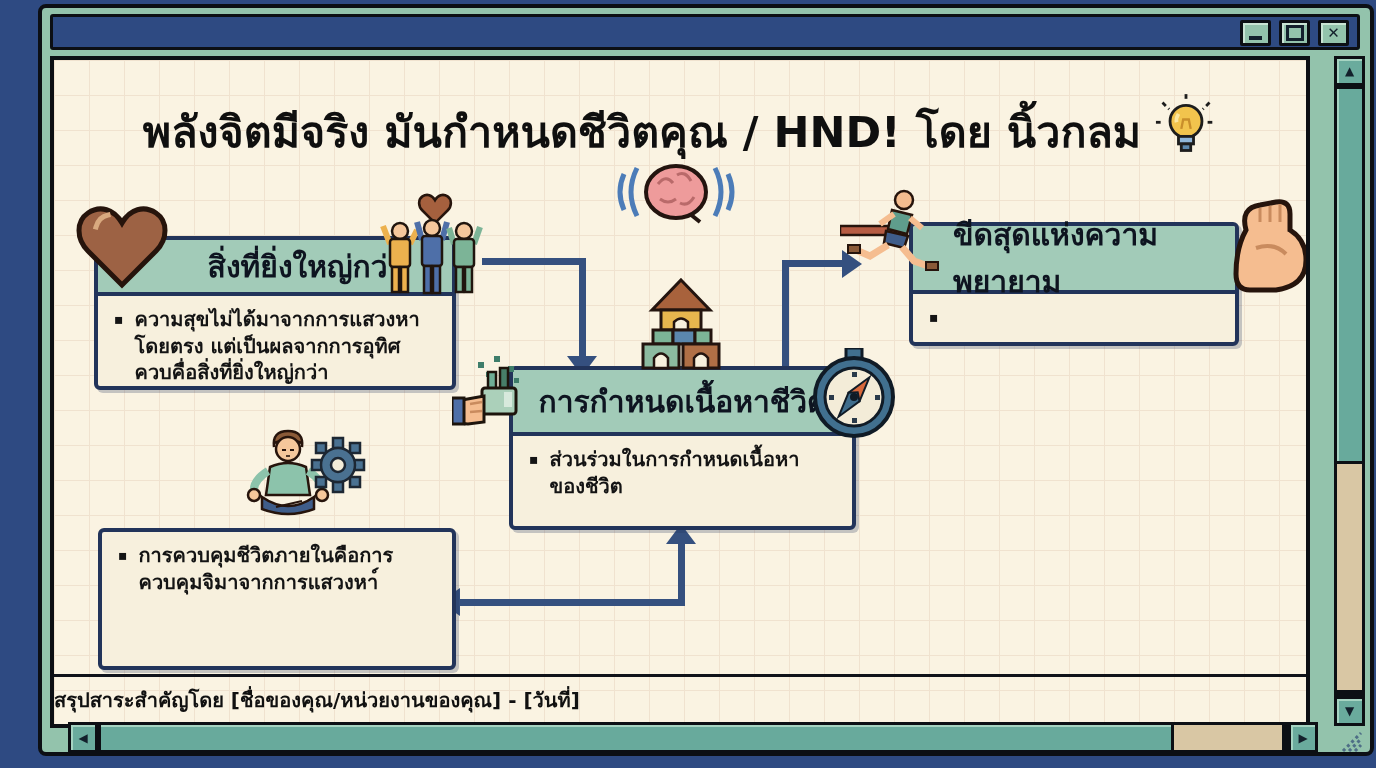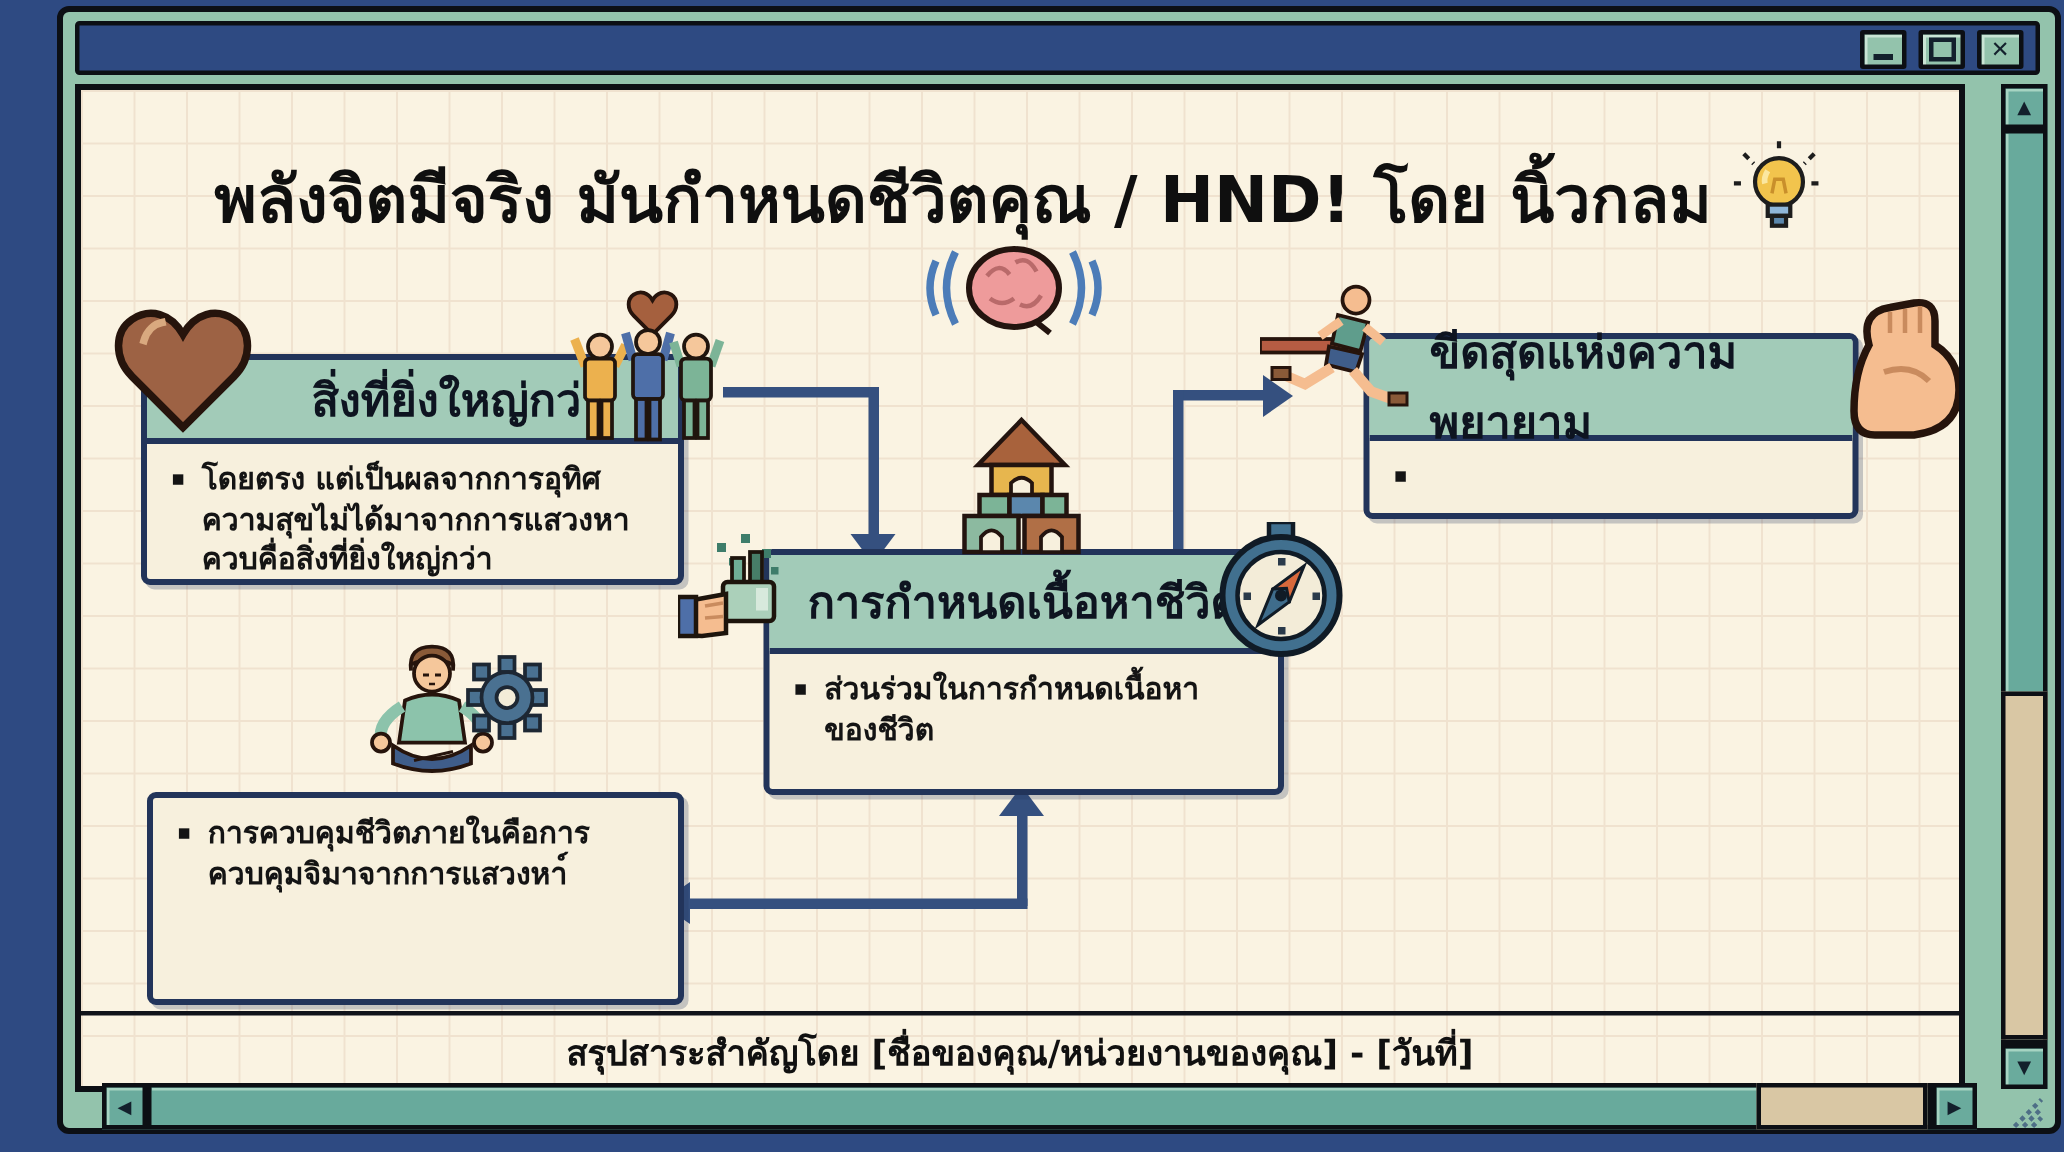--- a/index.html
+++ b/index.html
@@ -59,21 +59,21 @@
   .ahead{position:absolute;width:0;height:0;}
   .ahead.down{border-left:15px solid transparent;border-right:15px solid transparent;
     border-top:20px solid #35507f;}
   .ahead.up{border-left:15px solid transparent;border-right:15px solid transparent;
     border-bottom:20px solid #35507f;}
   .ahead.right{border-top:14px solid transparent;border-bottom:14px solid transparent;
     border-left:20px solid #35507f;}
   .ahead.left{border-top:14px solid transparent;border-bottom:14px solid transparent;
     border-right:20px solid #35507f;}
   #divider{position:absolute;left:0;top:614px;width:100%;height:3px;background:#10131a;}
-  #footer{position:absolute;left:0;top:624px;width:100%;text-align:center;font-size:23px;
+  #footer{position:absolute;left:0;top:624px;width:100%;font-size:20px;
     font-weight:600;color:#101010;}
 </style>
 </head>
 <body>
 
 <div id="stage">
   <div id="win">
 
     <div id="titlebar">
       <div class="winbtns">
@@ -134,22 +134,22 @@
       <div class="aline" style="left:624px;top:484px;width:7px;height:60px"></div>
       <div class="ahead up" style="left:612px;top:464px"></div>
       <div class="aline" style="left:406px;top:539px;width:225px;height:7px"></div>
       <div class="ahead left" style="left:386px;top:528px"></div>
 
       <div class="node" style="left:40px;top:176px;width:362px;height:154px">
         <div class="node-header" style="height:52px;padding-left:62px">สิ่งที่ยิ่งใหญ่กว่า</div>
         <div class="node-body">
           <span class="bullet">▪</span>
           <div>
+            <div>ความสุขไม่ได้มาจากการแสวงหา</div>
             <div>โดยตรง แต่เป็นผลจากการอุทิศ</div>
-            <div>ความสุขไม่ได้มาจากการแสวงหา</div>
             <div>ควบคื่อสิ่งที่ยิ่งใหญ่กว่า</div>
           </div>
         </div>
       </div>
       <div class="icon" style="left:20px;top:140px">
         <svg width="96" height="94" viewBox="0 0 96 92">
           <path d="M48 84 L14 50 C2 38 2 20 14 12 C26 4 40 8 48 22 C56 8 70 4 82 12 C94 20 94 38 82 50 Z" fill="#9d6244" stroke="#26140c" stroke-width="5"></path>
           <path d="M22 26 C24 19 29 15 34 14" stroke="#d9a97f" stroke-width="5" fill="none" stroke-linecap="square"></path>
         </svg>
       </div>

